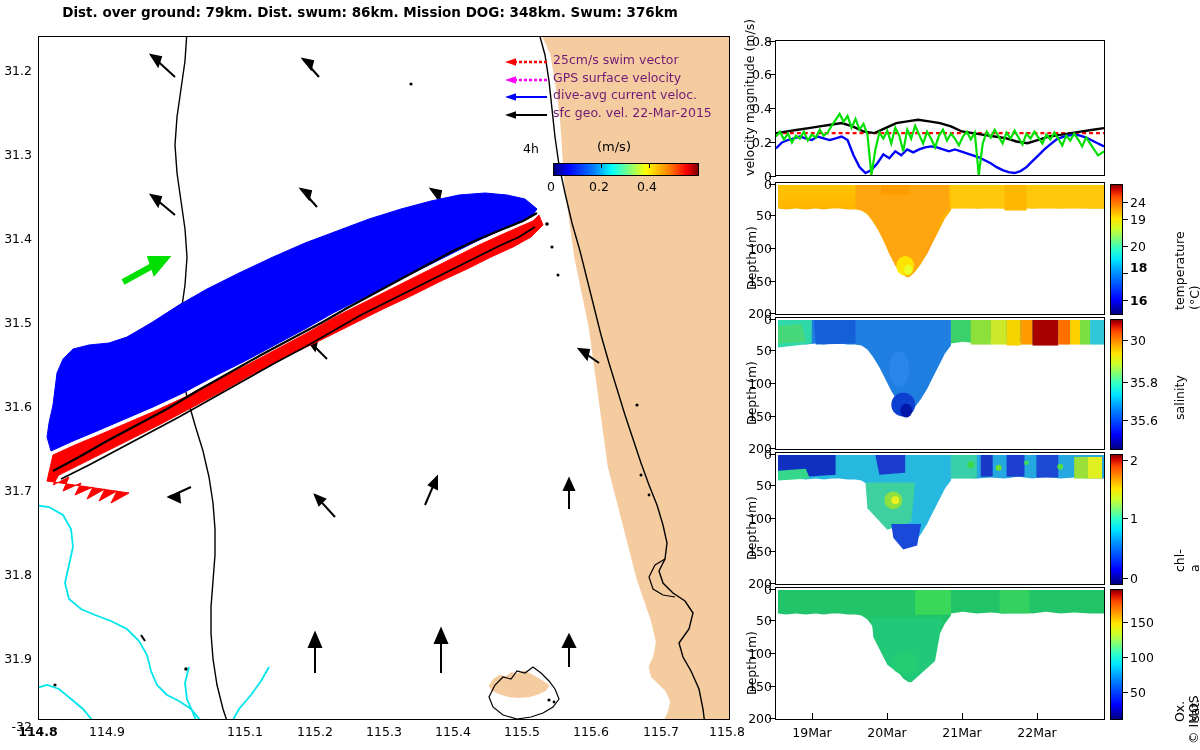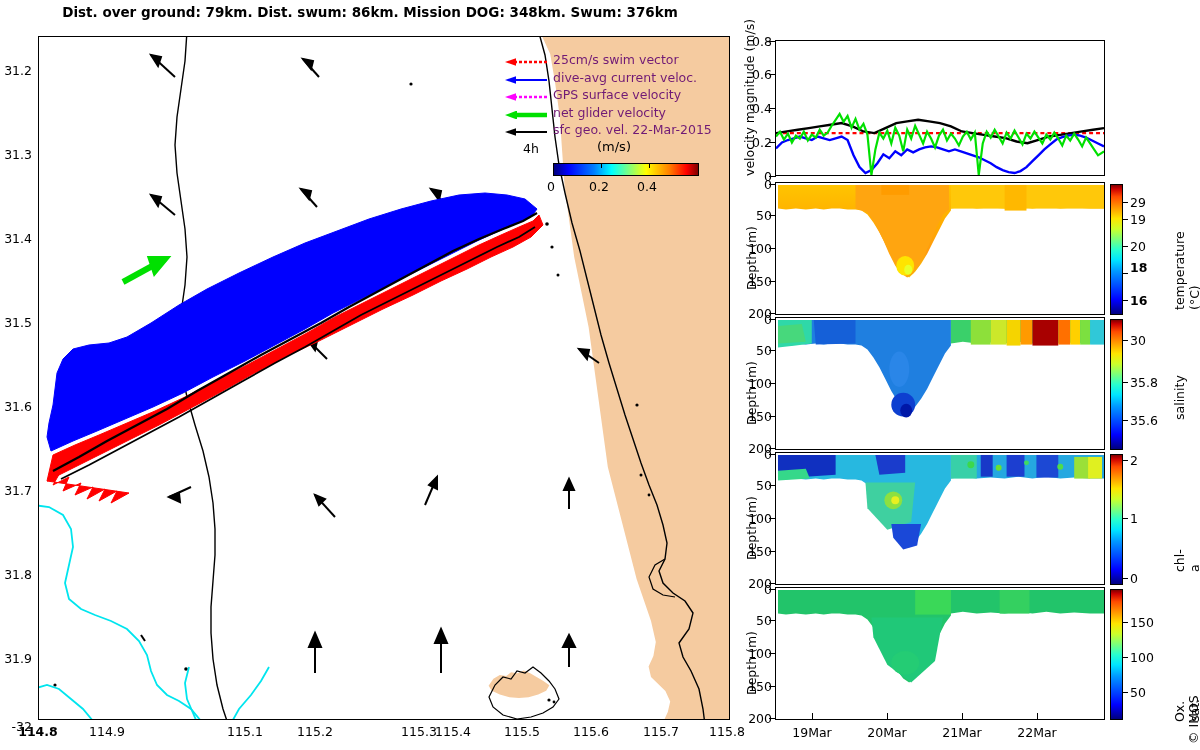--- a/index.html
+++ b/index.html
@@ -212,38 +212,31 @@
   <div id="map-legend">
     <div class="leg-row">
       <svg class="leg-arrow" viewBox="0 0 46 8">
         <line x1="44" y1="4" x2="10" y2="4" stroke="#ff0000" stroke-width="2.6" stroke-dasharray="3,2"></line>
         <polygon points="2,4 13,0.2 13,7.8" fill="#ff0000"></polygon>
       </svg>
       <span class="leg-label">25cm/s swim vector</span>
     </div>
     <div class="leg-row">
       <svg class="leg-arrow" viewBox="0 0 46 8">
-        <line x1="44" y1="4" x2="10" y2="4" stroke="#0000ff" stroke-width="2.2"></line>
-        <polygon points="2,4 13,0.2 13,7.8" fill="#0000ff"></polygon>
-      </svg>
-      <span class="leg-label">dive-avg current veloc.</span>
-    </div>
-    <div class="leg-row">
-      <svg class="leg-arrow" viewBox="0 0 46 8">
         <line x1="44" y1="4" x2="10" y2="4" stroke="#ff00ff" stroke-width="2.6" stroke-dasharray="3,2"></line>
         <polygon points="2,4 13,0.2 13,7.8" fill="#ff00ff"></polygon>
       </svg>
       <span class="leg-label">GPS surface velocity</span>
     </div>
     <div class="leg-row">
       <svg class="leg-arrow" viewBox="0 0 46 8">
-        <line x1="44" y1="4" x2="12" y2="4" stroke="#00e000" stroke-width="4.5"></line>
-        <polygon points="2,4 14,-0.5 14,8.5" fill="#00e000"></polygon>
+        <line x1="44" y1="4" x2="10" y2="4" stroke="#0000ff" stroke-width="2.2"></line>
+        <polygon points="2,4 13,0.2 13,7.8" fill="#0000ff"></polygon>
       </svg>
-      <span class="leg-label">net glider velocity</span>
+      <span class="leg-label">dive-avg current veloc.</span>
     </div>
     <div class="leg-row">
       <svg class="leg-arrow" viewBox="0 0 46 8">
         <line x1="44" y1="4" x2="10" y2="4" stroke="#000000" stroke-width="2.2"></line>
         <polygon points="2,4 13,0.2 13,7.8" fill="#000000"></polygon>
       </svg>
       <span class="leg-label">sfc geo. vel. 22-Mar-2015</span>
     </div>
 
     <div id="scale-4h">4h</div>
@@ -261,21 +254,21 @@
 
 </div>
 
 <div id="map-ticks">
 
   <span class="map-xtick" style="left:38px;font-weight:bold;">114.8</span>
   <span class="map-xtick" style="left:107px;">114.9</span>
   <span class="map-xtick" style="left:176px;margin-top:48px;">115</span>
   <span class="map-xtick" style="left:245px;">115.1</span>
   <span class="map-xtick" style="left:315px;">115.2</span>
-  <span class="map-xtick" style="left:384px;margin-left:35px;">115.3</span>
+  <span class="map-xtick" style="left:384px;">115.3</span>
   <span class="map-xtick" style="left:453px;">115.4</span>
   <span class="map-xtick" style="left:522px;">115.5</span>
   <span class="map-xtick" style="left:591px;">115.6</span>
   <span class="map-xtick" style="left:661px;">115.7</span>
   <span class="map-xtick" style="left:727px;">115.8</span>
 
   <span class="map-ytick" style="top:44px;">
         <span>31.2</span>
       </span>
   <span class="map-ytick" style="top:128px;">
@@ -385,21 +378,21 @@
   <span class="rp-tickmark" style="left:769px; top:248px; width:7px;"></span>
   <span class="rp-tickmark" style="left:769px; top:281px; width:7px;"></span>
   <span class="rp-tickmark" style="left:769px; top:313px; width:7px;"></span>
 </div>
 <div class="cbar cbar-jet" style="left:1110px; top:184px; height:131px;"></div>
 <div>
   <span class="cb-lab" style="left:1130px; top:300px;font-weight:bold;">16</span>
   <span class="cb-lab" style="left:1130px; top:267px;font-weight:bold;">18</span>
   <span class="cb-lab" style="left:1130px; top:246px;">20</span>
   <span class="cb-lab" style="left:1130px; top:219px;">19</span>
-  <span class="cb-lab" style="left:1130px; top:202px;">29</span>
+  <span class="cb-lab" style="left:1130px; top:202px;">24</span>
   <span class="cb-tickm" style="left:1123px; top:300px;"></span>
   <span class="cb-tickm" style="left:1123px; top:273px;"></span>
   <span class="cb-tickm" style="left:1123px; top:246px;"></span>
   <span class="cb-tickm" style="left:1123px; top:219px;"></span>
   <span class="cb-tickm" style="left:1123px; top:202px;"></span>
 </div>
 <div class="rp-ylabel rot90" style="left:1172px; top:310px;">temperature (°C)</div>
 
 <div class="rpanel" style="left:775px; top:317px; width:330px; height:133px;">
   <svg viewBox="0 0 330 133" preserveAspectRatio="none" style="width:100%;height:100%">

